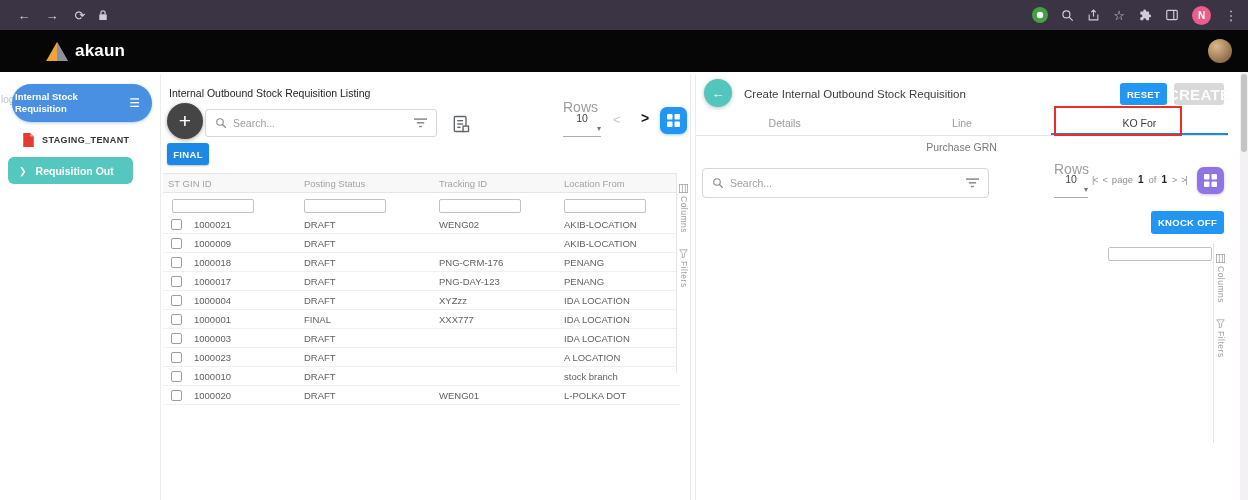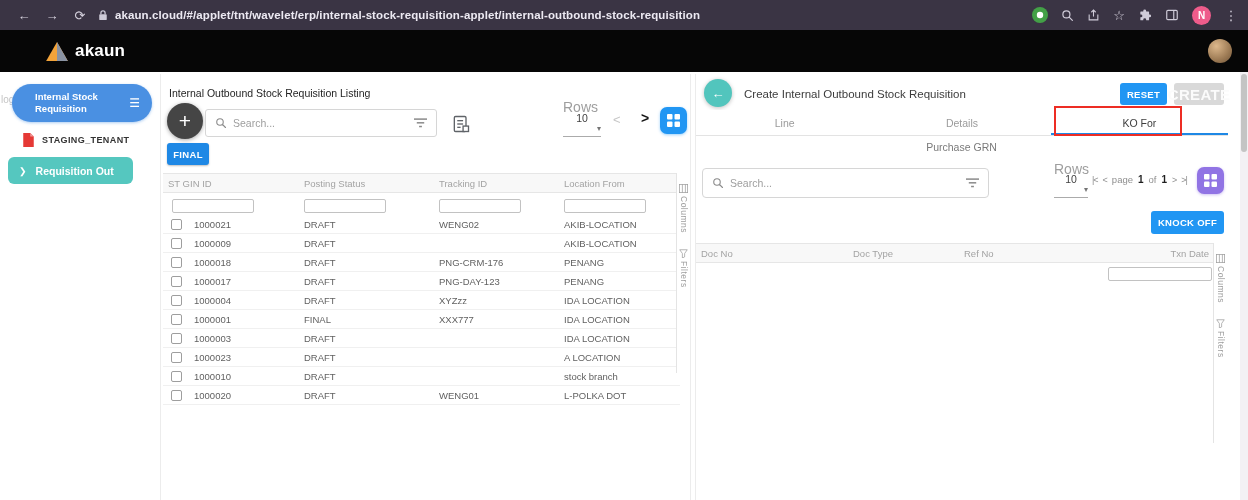--- a/index.html
+++ b/index.html
@@ -19,21 +19,21 @@
 
   
   .app-header { position:absolute; top:30px; left:0; width:100%; height:42px; background:#060606; display:flex; align-items:center; padding:0 16px 0 46px; }
   .brand-wrap { display:flex; align-items:center; gap:7px; cursor:pointer; }
   .brand-text { color:#fff; font-size:17px; font-weight:700; letter-spacing:.2px; }
   .header-avatar { margin-left:auto; width:24px; height:24px; border-radius:50%; background:radial-gradient(circle at 35% 30%, #ddb88c 0%, #9c7a54 60%, #6e5338 100%); cursor:pointer; }
 
   
   .sidebar { position:absolute; left:0; top:72px; width:160px; bottom:0; background:#fff; }
   .logo-text { position:absolute; left:1px; top:22px; font-size:10px; color:#c5c5c5; }
-  .applet-pill { position:absolute; left:12px; top:12px; width:140px; height:38px; background:#4a90e2; border-radius:19px; display:flex; align-items:center; padding:0 12px 0 23px; box-shadow:0 1px 3px rgba(74,144,226,.45); cursor:pointer; }
+  .applet-pill { position:absolute; left:12px; top:12px; width:140px; height:38px; background:#4a90e2; border-radius:19px; display:flex; align-items:center; padding:0 12px 0 3px; box-shadow:0 1px 3px rgba(74,144,226,.45); cursor:pointer; }
   .applet-pill .pl { color:#fff; font-size:9.5px; font-weight:700; line-height:1.25; width:92px; }
   .pill-menu { margin-left:auto; color:#fff; font-size:12px; cursor:pointer; }
   .tenant-row { position:absolute; left:22px; top:61px; display:flex; align-items:center; gap:7px; cursor:pointer; }
   .tenant-label { font-size:9px; color:#333; font-weight:700; letter-spacing:.4px; }
   .menu-pill { position:absolute; left:8px; top:85px; width:125px; height:27px; background:#55c7bf; border-radius:6px; display:flex; align-items:center; gap:9px; padding:0 11px; cursor:pointer; }
   .menu-pill .chev { color:#fff; font-size:9px; }
   .menu-pill .ml { color:#fff; font-size:10.5px; font-weight:600; white-space:nowrap; }
 
   
   .listing-panel { position:absolute; left:160px; top:74px; width:531px; bottom:0; background:#fff; border-left:1px solid #ececec; border-right:1px solid #ececec; }
@@ -117,21 +117,20 @@
     <span class="bnav">←</span>
     <span class="bnav">→</span>
     <span class="bnav">⟳</span>
     <div class="url-zone">
       <span class="bicon">
         <svg width="10" height="12" viewBox="0 0 12 14">
             <rect x="1.5" y="6" width="9" height="7" rx="1" fill="#cfcbd8"></rect>
             <path d="M3.5 6V4.5a2.5 2.5 0 0 1 5 0V6" fill="none" stroke="#cfcbd8" stroke-width="1.5"></path>
           </svg>
       </span>
-      <span class="url-text">akaun.cloud/#/applet/tnt/wavelet/erp/internal-stock-requisition-applet/internal-outbound-stock-requisition</span>
     </div>
     <div class="bright">
       <span class="bicon">
         <svg width="16" height="16" viewBox="0 0 16 16">
             <circle cx="8" cy="8" r="8" fill="#43a047"></circle>
             <circle cx="8" cy="8" r="3.2" fill="#fff"></circle>
           </svg>
       </span>
       <span class="bicon">
         <svg width="13" height="13" viewBox="0 0 24 24" fill="none" stroke="#d0ccd9" stroke-width="2.2">
@@ -371,22 +370,22 @@
     </div>
   </div>
 
   <div class="create-panel">
     <button class="back-btn">←</button>
     <div class="cp-title">Create Internal Outbound Stock Requisition</div>
     <button class="btn reset-btn">RESET</button>
     <button class="btn create-btn">CREATE</button>
 
     <div class="tabs">
+      <div class="tab">Details</div>
       <div class="tab">Line</div>
-      <div class="tab">Details</div>
       <div class="tab active">KO For</div>
     </div>
     <div class="annotation"></div>
 
     <div class="cp-subtitle">Purchase GRN</div>
 
     <div class="search-box sb-create">
       <span class="bicon">
         <svg width="12" height="12" viewBox="0 0 24 24" fill="none" stroke="#8a8a8a" stroke-width="2.2">
             <circle cx="10" cy="10" r="6.5"></circle>
@@ -425,26 +424,20 @@
           <rect x="0" y="0" width="5.5" height="5.5" rx="1" fill="#fff"></rect>
           <rect x="7.5" y="0" width="5.5" height="5.5" rx="1" fill="#fff"></rect>
           <rect x="0" y="7.5" width="5.5" height="5.5" rx="1" fill="#fff"></rect>
           <rect x="7.5" y="7.5" width="5.5" height="5.5" rx="1" fill="#fff"></rect>
         </svg>
     </button>
 
     <button class="btn knockoff-btn">KNOCK OFF</button>
 
     <div class="c-table">
-      <div class="t-head">
-        <div class="cell k1">Doc No</div>
-        <div class="cell k2">Doc Type</div>
-        <div class="cell k3">Ref No</div>
-        <div class="cell k4">Txn Date</div>
-      </div>
       <div class="t-filter">
         <div class="k1"></div>
           <div class="k2"></div>
           <div class="k3"></div>
         <div class="k4f">
             <input class="cf-in" style="">
           </div>
       </div>
     </div>
 

